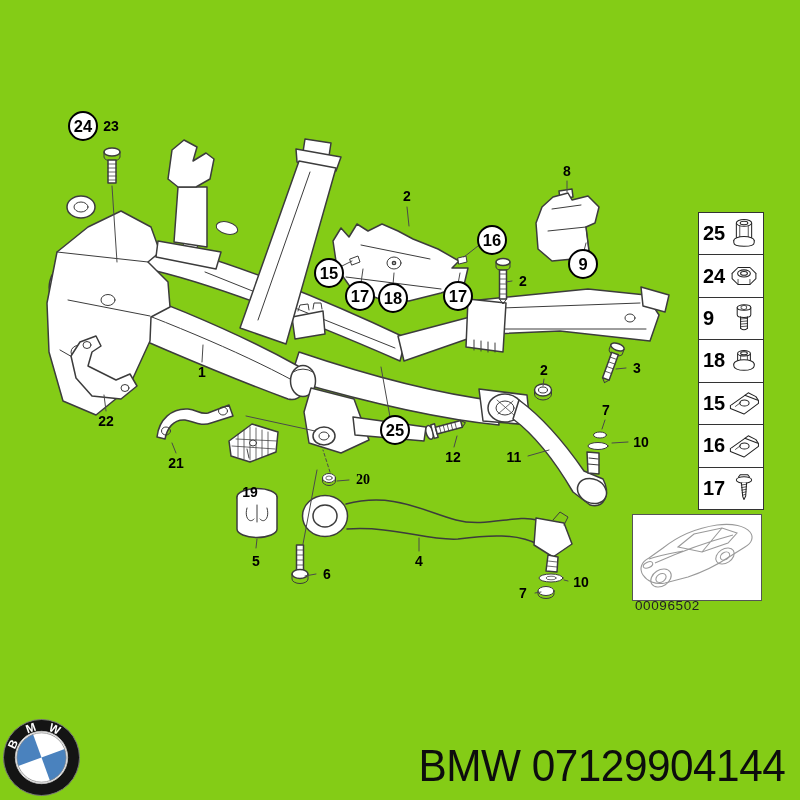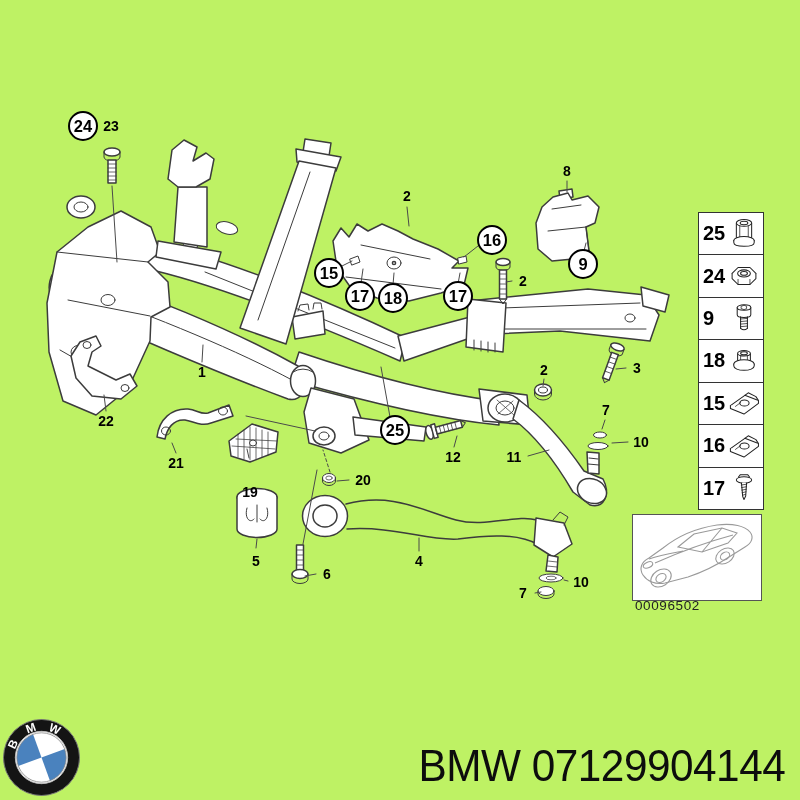--- a/index.html
+++ b/index.html
@@ -1,16 +1,16 @@
 <!DOCTYPE html>
 <html><head>
 <meta charset="utf-8">
 <style>
   html,body{margin:0;padding:0;background:#fff;}
-  .stage{position:relative;width:800px;height:800px;background:#bef264;overflow:hidden;
+  .stage{position:relative;width:800px;height:800px;background:#84cc16;overflow:hidden;
          font-family:"Liberation Sans",sans-serif;}
   svg{display:block;}
   .art{position:absolute;left:0;top:0;}
   .art path,.art ellipse,.art circle,.art line{stroke:#3c3c3c;stroke-width:1.5;fill:none;
        stroke-linejoin:round;stroke-linecap:round;}
   .art .f{fill:#fff;}
   .art .w1{stroke-width:1;}
   .art .w07{stroke-width:0.75;}
   .art .lead{stroke:#4a4a4a;stroke-width:1;}
   .art .dash{stroke-dasharray:3,2.5;}
@@ -256,21 +256,21 @@
       <div class="callout circled" style="left: 458px; top: 296px;">17</div>
       <div class="callout" style="left: 523px; top: 281px;">2</div>
       <div class="callout" style="left: 202px; top: 372px;">1</div>
       <div class="callout" style="left: 637px; top: 368px;">3</div>
       <div class="callout" style="left: 544px; top: 370px;">2</div>
       <div class="callout circled" style="left: 395px; top: 430px;">25</div>
       <div class="callout" style="left: 606px; top: 410px;">7</div>
       <div class="callout" style="left: 641px; top: 442px;">10</div>
       <div class="callout" style="left: 453px; top: 457px;">12</div>
       <div class="callout" style="left: 514px; top: 457px;">11</div>
-      <div class="callout" style="left: 363px; top: 480px;">20</div>
+      <div class="callout" style="left: 363px; top: 480px; font-family: Liberation Serif, serif;">20</div>
       <div class="callout" style="left: 106px; top: 421px;">22</div>
       <div class="callout" style="left: 176px; top: 463px;">21</div>
       <div class="callout" style="left: 250px; top: 468px; margin-top: 24px;">19</div>
       <div class="callout" style="left: 256px; top: 561px;">5</div>
       <div class="callout" style="left: 327px; top: 574px;">6</div>
       <div class="callout" style="left: 419px; top: 561px;">4</div>
       <div class="callout" style="left: 581px; top: 582px;">10</div>
       <div class="callout" style="left: 523px; top: 593px;">7</div>
     </div>
 

